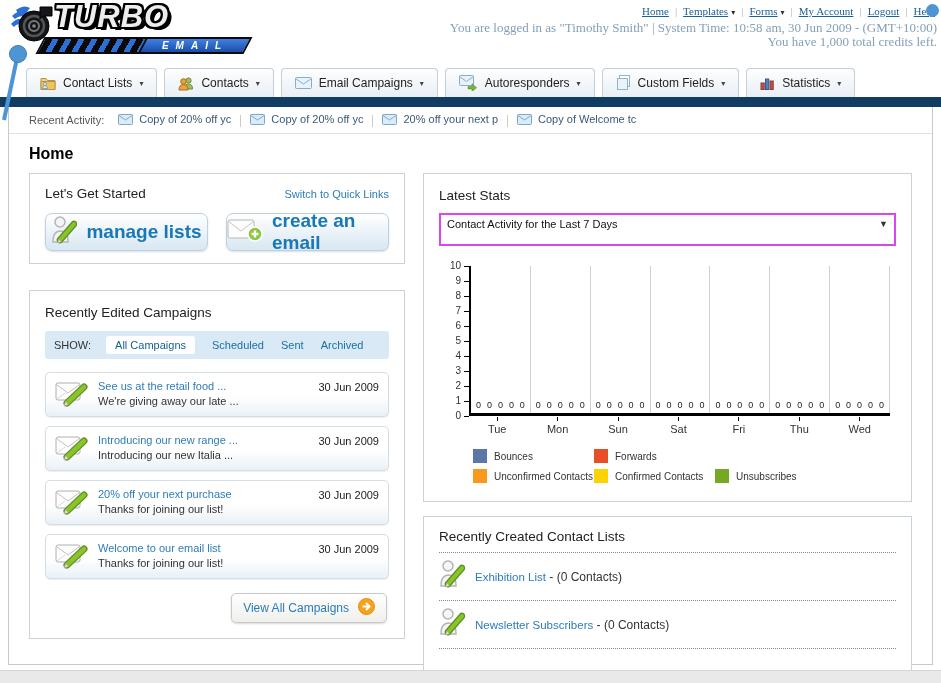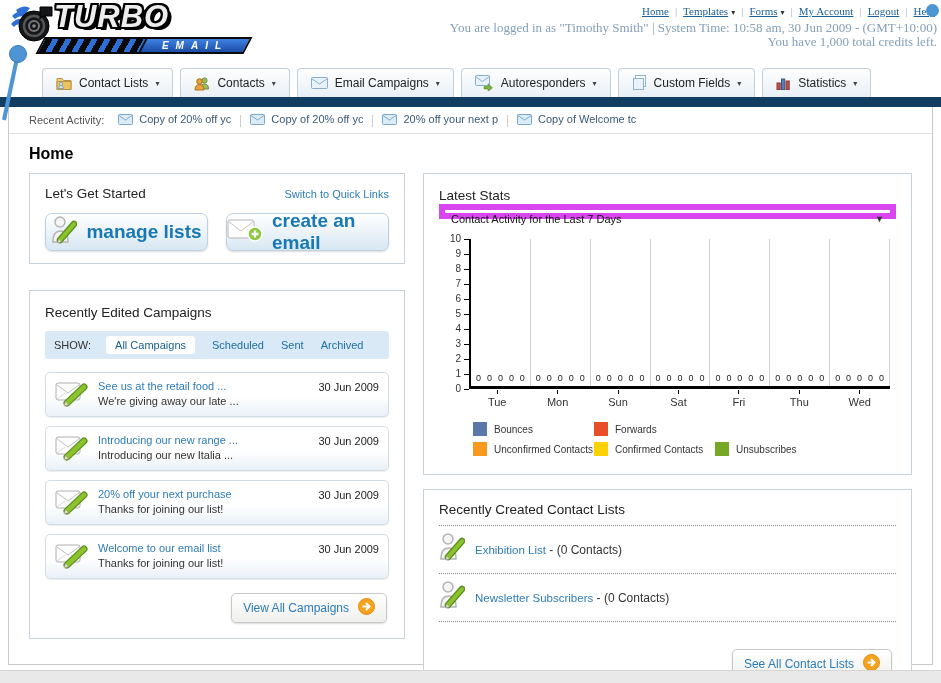--- a/index.html
+++ b/index.html
@@ -23,21 +23,21 @@
   .header-right { position:absolute; right:4px; top:5px; text-align:right; font-size:11px;font-family:Liberation Serif, serif; }
   .toplinks { color:#1a5f98; margin-bottom:4px; }
   .toplink { color:#1a5f98; text-decoration:underline; cursor:pointer; margin:0 2px; }
   .dd-arrow { font-size:8px; color:#333; margin-left:3px; text-decoration:none; display:inline-block; }
   .sep { color:#9fb3c4; margin:0 4px; }
   .login-info, .credits-info { color:#85a0b8; font-size:13px; line-height:14px; }
   .help-dot { position:absolute; right:2px; top:4px; width:13px; height:13px; border-radius:50%; background:#4e95d4; }
   .pin { position:absolute; left:0; top:44px; z-index:20; }
 
   
-  .tabbar { height:35px; display:flex; align-items:flex-end; padding-left:42px; gap:7px; background:#fff; }
+  .tabbar { height:35px; display:flex; align-items:flex-end; padding-left:26px; gap:7px; background:#fff; }
   .tab { display:flex; align-items:center; gap:7px; height:29px; padding:0 13px;
     border:1px solid #c3cfd9; border-bottom:none; border-radius:4px 4px 0 0;
     background:linear-gradient(#fefefe,#e8eff5); font-size:12px; color:#222; cursor:pointer; }
   .tab-arrow { font-size:8px; color:#444; }
   .tab-ic { display:inline-flex; }
 
   .navybar { height:10px; background:#123d63; }
 
   
   .content { margin:0 8px; height:558px; border:1px solid #c9c9c9; border-top:none; background:#fff; position:relative; }
@@ -80,21 +80,21 @@
   .camp-mid { flex:1; }
   .camp-title { font-size:11px; color:#2e7cb8; line-height:15px; cursor:pointer; }
   .camp-sub { font-size:11px; color:#333; line-height:15px; }
   .camp-date { font-size:11px; color:#222; margin-top:2px; }
   .viewall-row { text-align:right; margin-top:14px; padding-right:2px; }
   .pill-btn { display:inline-flex; align-items:center; gap:9px; padding:4px 11px;
     border:1px solid #c9c9c9; border-radius:5px; background:linear-gradient(#ffffff,#efefec);
     box-shadow:0 1px 2px rgba(0,0,0,.15); font-size:12px; font-weight:normal; color:#2b7cb8; cursor:pointer; }
 
   
-  .select-box { position:relative; height:14px; border:6px solid #d946ef; background:#fff;
+  .select-box { margin-top:9px; position:relative; height:33px; border:2px solid #d946ef; background:#fff;
     font-size:11px; color:#111; padding:3px 20px 0 6px; cursor:pointer; }
   .select-arrow { position:absolute; right:6px; top:4px; font-size:9px; color:#333; }
   .chart-wrap { display:flex; margin:20px 6px 0 4px; }
   .chart-yaxis { width:26px; height:150px; position:relative; flex:none; }
   .ylab { position:absolute; right:8px; font-size:10px; color:#333; line-height:12px; }
   .ytick { position:absolute; right:0; width:5px; height:1px; background:#000; }
   .chart-plot { flex:1; height:150px; border-left:2px solid #000; border-bottom:3px solid #000; display:flex; }
   .cgroup { flex:1; position:relative; border-right:1px solid #cfcfcf; }
   .zeros { position:absolute; left:2px; right:2px; bottom:3px; display:flex; justify-content:space-around; }
   .zero { font-size:9px; color:#222; }

